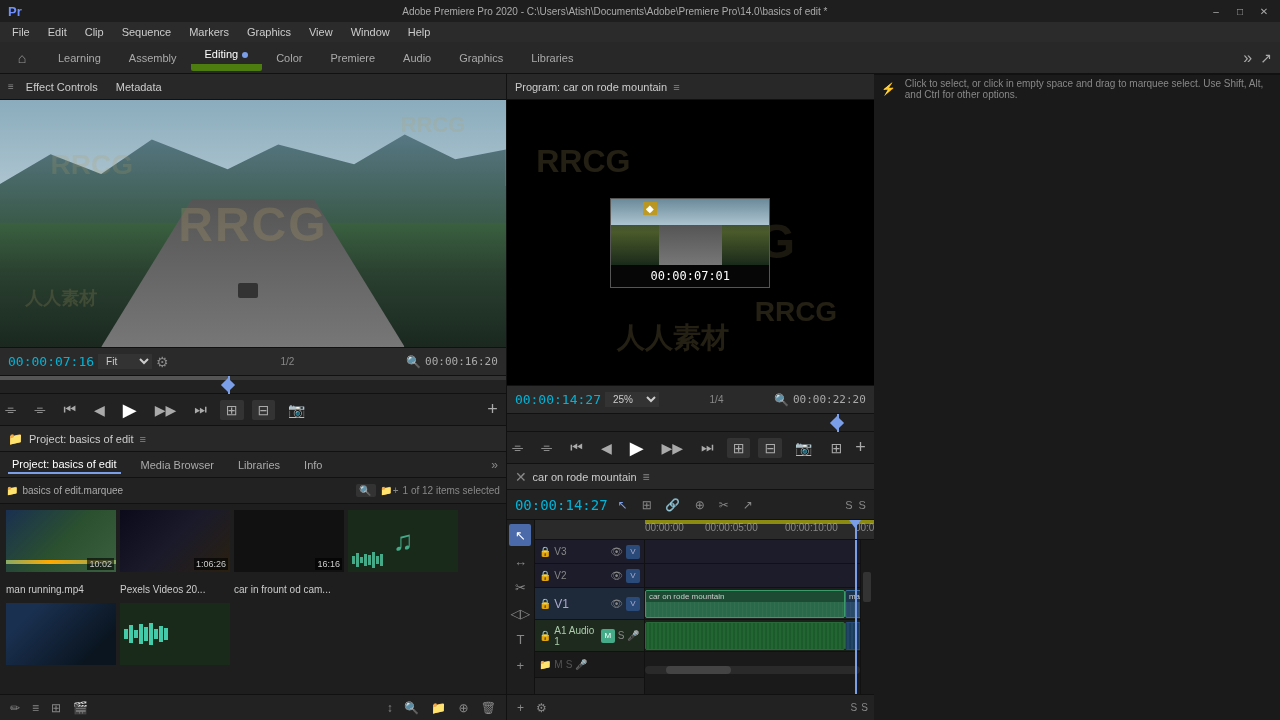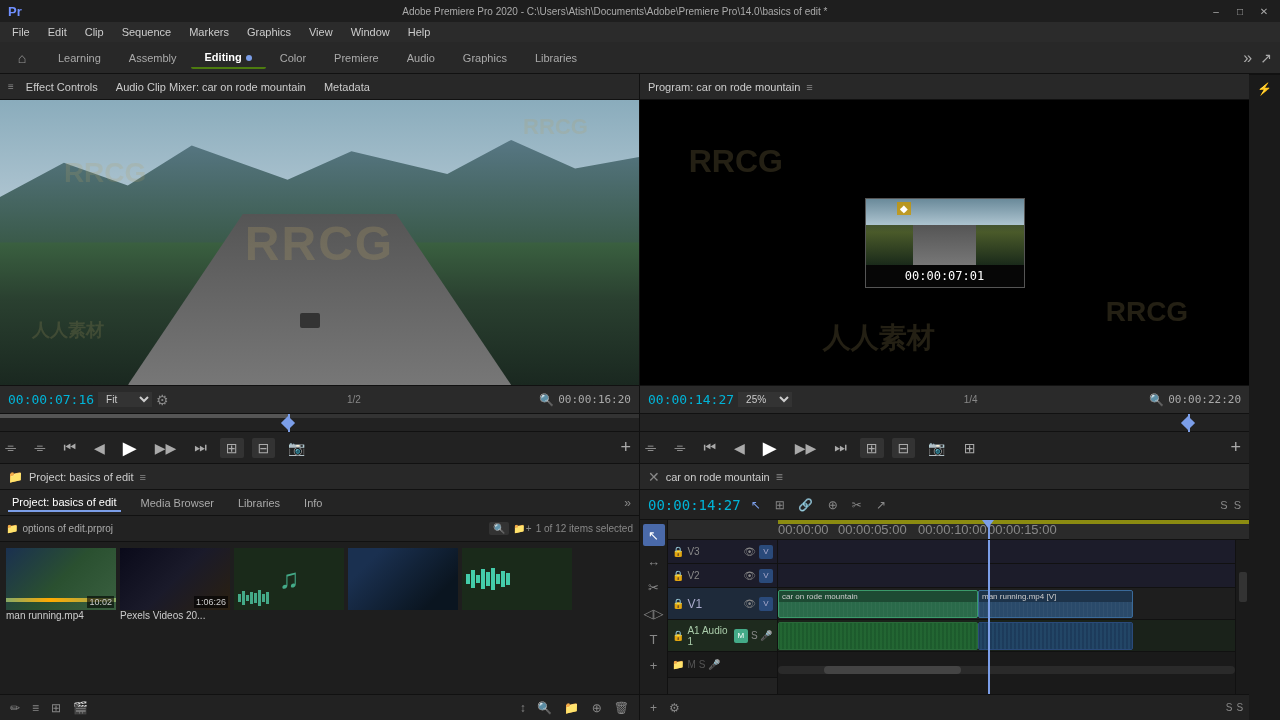--- a/index.html
+++ b/index.html
@@ -62,22 +62,22 @@
     }
     .ws-tab {
       padding: 4px 14px;
       cursor: pointer;
       color: #aaa;
       font-size: 11px;
       border-radius: 2px;
     }
     .ws-tab.active {
       color: #fff;
-      border-bottom: 2px solid #4d7c0f;
-      font-weight: bold;
+      border-bottom: 7px solid #4d7c0f;
+      font-weight: normal;
     }
     .ws-tab.active .tab-dot { display: inline-block; width: 6px; height: 6px; background: #7b9ee8; border-radius: 50%; margin-left: 4px; vertical-align: middle; }
     .ws-spacer { flex: 1; }
     .ws-extra { display: flex; align-items: center; gap: 8px; }
     .ws-more-btn { color: #aaa; cursor: pointer; font-size: 16px; }
     .ws-export-btn { color: #aaa; cursor: pointer; font-size: 14px; }
 
     
     #left-panel {
       width: 640px;
@@ -349,21 +349,21 @@
       bottom: 2px; right: 2px;
       font-size: 9px; color: #ccc; background: rgba(0,0,0,0.6);
       padding: 1px 2px;
     }
     .proj-yellow-bar {
       position: absolute;
       bottom: 8px; left: 0; right: 0;
       height: 4px;
       background: linear-gradient(90deg, #8a6 0%, #fa0 40%, #8a6 100%);
     }
-    .proj-name { font-size: 10px; color: #ccc; margin-top: 0; white-space: nowrap; overflow: hidden; text-overflow: ellipsis; }
+    .proj-name { font-size: 10px; color: #ccc; margin-top: 12px; white-space: nowrap; overflow: hidden; text-overflow: ellipsis; }
 
     .project-footer {
       height: 26px;
       background: #222;
       display: flex;
       align-items: center;
       padding: 0 6px;
       gap: 4px;
       border-top: 1px solid #111;
     }
@@ -500,21 +500,21 @@
     .tl-btn { color: #888; cursor: pointer; font-size: 12px; padding: 2px 4px; border-radius: 2px; }
     .tl-btn.active { color: #7b9ee8; }
     .timeline-ruler {
       height: 20px;
       background: #2a2a2a;
       border-bottom: 1px solid #111;
       position: relative;
       overflow: hidden;
     }
     .ruler-label {
-      font-size: 13px; color: #888;
+      font-size: 10px; color: #888;
       position: absolute; top: 2px;
     }
 
     
     .clip-block {
       position: absolute;
       top: 2px;
       height: 28px;
       border-radius: 2px;
       overflow: hidden;
@@ -701,21 +701,20 @@
 
 <div id="app-content">
   <div id="panels-row">
 
     <div id="left-panel">
 
       <div id="source-monitor">
         <div class="panel-header">
           <span class="panel-tab-icon">≡</span>
           <span class="panel-tab">Effect Controls</span>
-          <span class="panel-tab">Audio Clip Mixer: car on rode mountain</span>
           <span class="panel-tab">Metadata</span>
         </div>
         <div class="video-area">
           <div class="video-placeholder">
             <div class="video-sky"></div>
             <div class="video-mountains"></div>
             <div class="video-road"></div>
             <div class="video-car"></div>
             <div class="watermark">RRCG</div>
             <div class="watermark2">RRCG</div>
@@ -771,21 +770,21 @@
           <span class="project-tab active">Project: basics of edit</span>
           <span class="project-tab">Media Browser</span>
           <span class="project-tab">Libraries</span>
           <span class="project-tab">Info</span>
           <div class="project-tab-extra">
             <span class="proj-icon">»</span>
           </div>
         </div>
         <div class="project-toolbar">
           <span style="font-size:10px;color:#888;">📁</span>
-          <span style="font-size:10px;color:#aaa;">options of edit.prproj</span>
+          <span style="font-size:10px;color:#aaa;">basics of edit.marquee</span>
           <span class="spacer"></span>
           <span style="font-size:10px;color:#888;background:#333;border-radius:2px;padding:1px 4px;cursor:pointer;">🔍</span>
           <span style="font-size:10px;color:#888;cursor:pointer;">📁+</span>
           <span class="proj-info">1 of 12 items selected</span>
         </div>
         <div class="project-content">
 
           <div class="proj-item">
             <div class="proj-thumb">
               <div class="proj-thumb-video">
@@ -799,20 +798,27 @@
           </div>
 
           <div class="proj-item">
             <div class="proj-thumb">
               <div class="proj-thumb-dark"></div>
               <span class="proj-duration">1:06:26</span>
             </div>
             <div class="proj-name">Pexels Videos 20...</div>
           </div>
 
+          <div class="proj-item">
+            <div class="proj-thumb">
+              <div class="proj-thumb-black"></div>
+              <span class="proj-duration">16:16</span>
+            </div>
+            <div class="proj-name">car in frount od cam...</div>
+          </div>
 
           <div class="proj-item">
             <div class="proj-thumb">
               <div class="proj-thumb-audio">
                 <span style="color:#4a8;font-size:28px;">♫</span>
                 <div style="position:absolute;bottom:4px;left:4px;right:4px;height:16px;display:flex;align-items:center;gap:1px;">
                   <div style="width:3px;height:8px;background:#4a8;"></div>
                   <div style="width:3px;height:14px;background:#4a8;"></div>
                   <div style="width:3px;height:6px;background:#4a8;"></div>
                   <div style="width:3px;height:12px;background:#4a8;"></div>
@@ -1077,16 +1083,17 @@
           <span class="spacer"></span>
           <span style="font-size:10px;color:#888;">S</span>
           <span style="font-size:10px;color:#888;">S</span>
         </div>
       </div>
     </div>
 
     <div id="bottom-row">
       <div id="status-bar">
         <span class="status-icon">⚡</span>
+        <span class="status-text">Click to select, or click in empty space and drag to marquee select. Use Shift, Alt, and Ctrl for other options.</span>
       </div>
     </div>
   </div>
 </div>
 
 </body></html>

